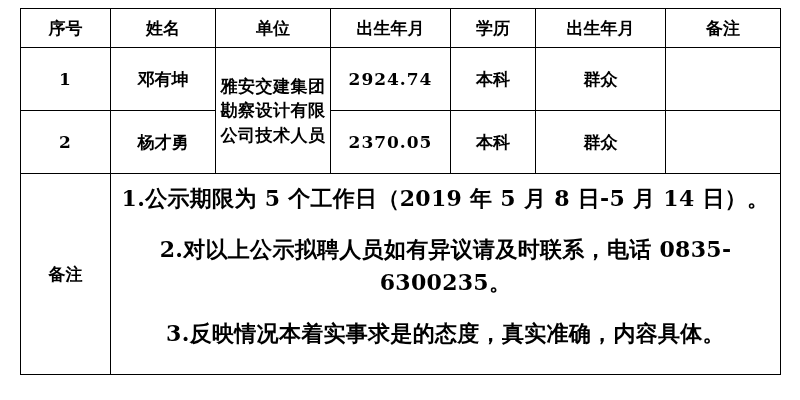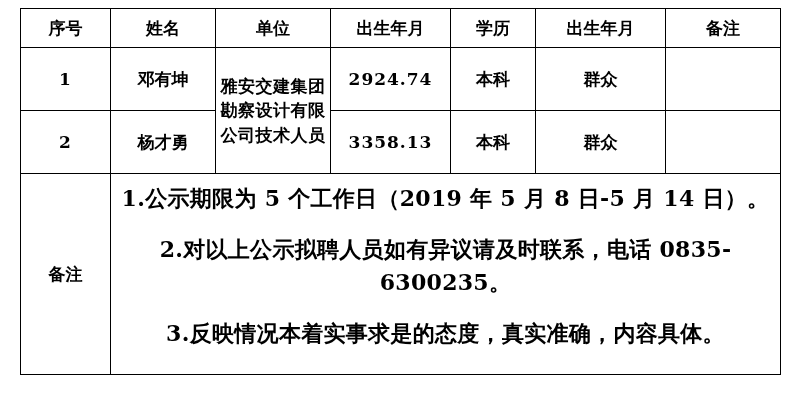--- a/index.html
+++ b/index.html
@@ -124,21 +124,21 @@
           <span class="unit-text">雅安交建集团勘察设计有限公司技术人员</span>
         </td>
         <td class="num">2924.74</td>
         <td>本科</td>
         <td>群众</td>
         <td></td>
       </tr>
       <tr class="row-body">
         <td class="num">2</td>
         <td>杨才勇</td>
-        <td class="num">3358.13</td>
+        <td class="num">2370.05</td>
         <td>本科</td>
         <td>群众</td>
         <td></td>
       </tr>
       <tr>
         <td class="notes-label">备注</td>
         <td class="notes-cell" colspan="6">
           <p>1.公示期限为 5 个工作日（2019 年 5 月 8 日-5 月 14 日）。</p>
           <p>2.对以上公示拟聘人员如有异议请及时联系，电话 0835-6300235。</p>
           <p>3.反映情况本着实事求是的态度，真实准确，内容具体。</p>

